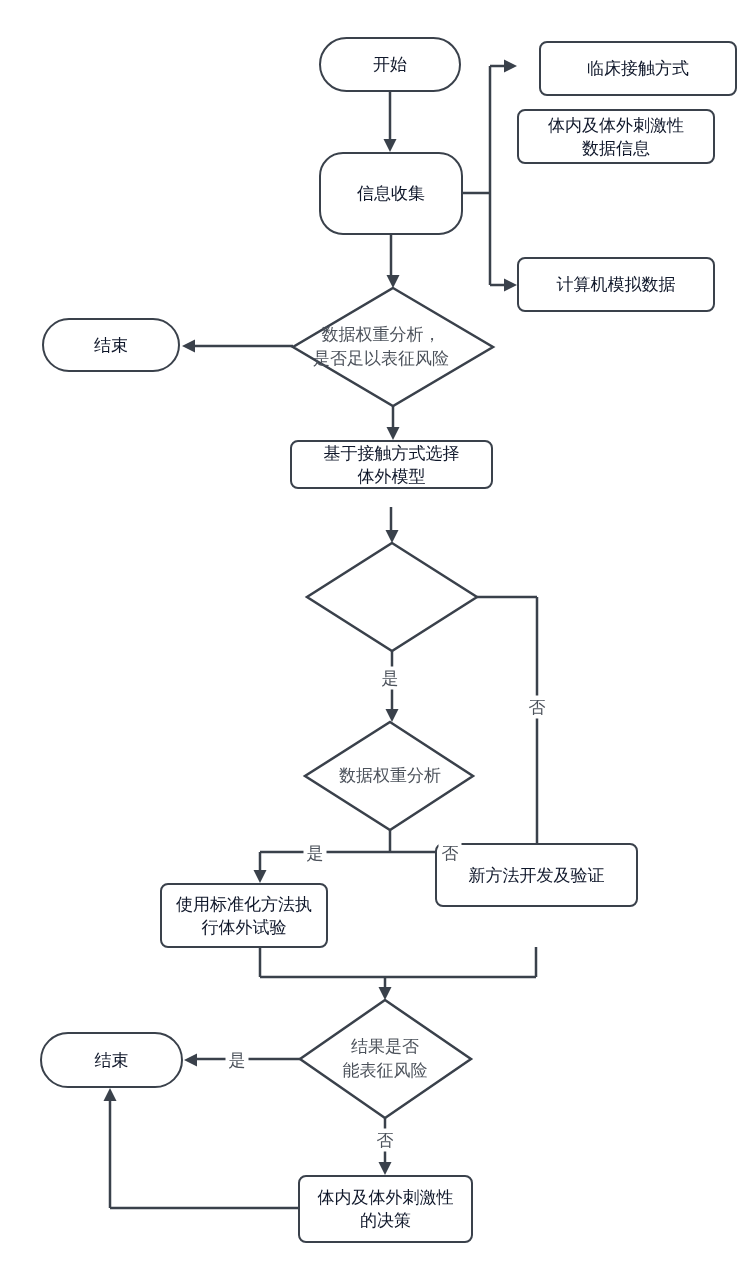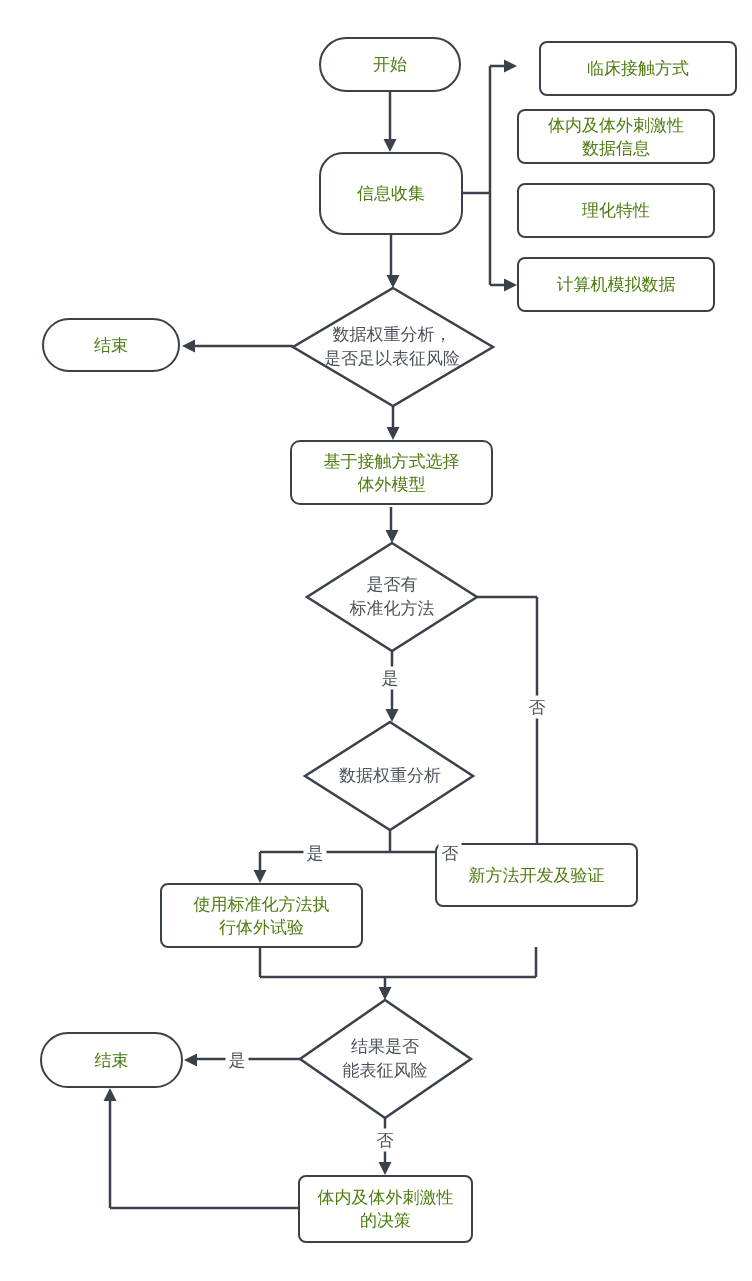--- a/index.html
+++ b/index.html
@@ -26,21 +26,21 @@
     background: #ffffff;
     border: 2.5px solid #3a414b;
     border-radius: 8px;
     display: flex;
     align-items: center;
     justify-content: center;
     text-align: center;
     white-space: pre-line;
     font-size: 17px;
     line-height: 23px;
-    color: #4d7c0f;
+    color: #0f172a;
   }
   .terminator {
     border-radius: 28px;
   }
   .diamond-label {
     position: absolute;
     transform: translate(-50%, -50%);
     text-align: center;
     white-space: pre-line;
     font-size: 17px;
@@ -106,44 +106,41 @@
 
   <div class="node terminator" style="left:319px; top:37px; width:142px; height:55px;">开始</div>
 
   <div class="node" style="left:319px; top:152px; width:144px; height:83px;border-radius:24px;">信息收集</div>
 
   <div class="node" style="left:517px; top:41px; width:198px; height:55px;margin-left:22px;">临床接触方式</div>
 
   <div class="node" style="left:517px; top:109px; width:198px; height:55px;">体内及体外刺激性
 数据信息</div>
 
-  <div class="node" style="left:517px; top:183px; width:198px; height:55px;">理化特性</div>
 
   <div class="node" style="left:517px; top:257px; width:198px; height:55px;">计算机模拟数据</div>
 
   <div class="node terminator" style="left:42px; top:318px; width:138px; height:54px;">结束</div>
 
-  <div class="node" style="left:290px; top:440px; width:203px; height:65px;border-radius:10px;">基于接触方式选择
+  <div class="node" style="left:290px; top:440px; width:203px; height:49px;">基于接触方式选择
 体外模型</div>
 
-  <div class="node" style="left:160px; top:883px; width:203px; height:65px;">使用标准化方法执
+  <div class="node" style="left:160px; top:883px; width:168px; height:65px;">使用标准化方法执
 行体外试验</div>
 
   <div class="node" style="left:435px; top:843px; width:203px; height:64px;">新方法开发及验证</div>
 
   <div class="node terminator" style="left:40px; top:1032px; width:143px; height:56px;">结束</div>
 
   <div class="node" style="left:298px; top:1175px; width:175px; height:68px;">体内及体外刺激性
 的决策</div>
 
-  <div class="diamond-label" style="left:392px; top:347px;">数据权重分析，
+  <div class="diamond-label" style="left:381px; top:347px;">数据权重分析，
 是否足以表征风险</div>
 
-  <div class="diamond-label" style="left:392px; top:597px;">是否有
-标准化方法</div>
 
   <div class="diamond-label" style="left:390px; top:776px;">数据权重分析</div>
 
   <div class="diamond-label" style="left:385px; top:1059px;">结果是否
 能表征风险</div>
 
   <div class="edge-label" style="left:390px; top:678px;">是</div>
 
   <div class="edge-label" style="left:537px; top:707px;">否</div>
 

